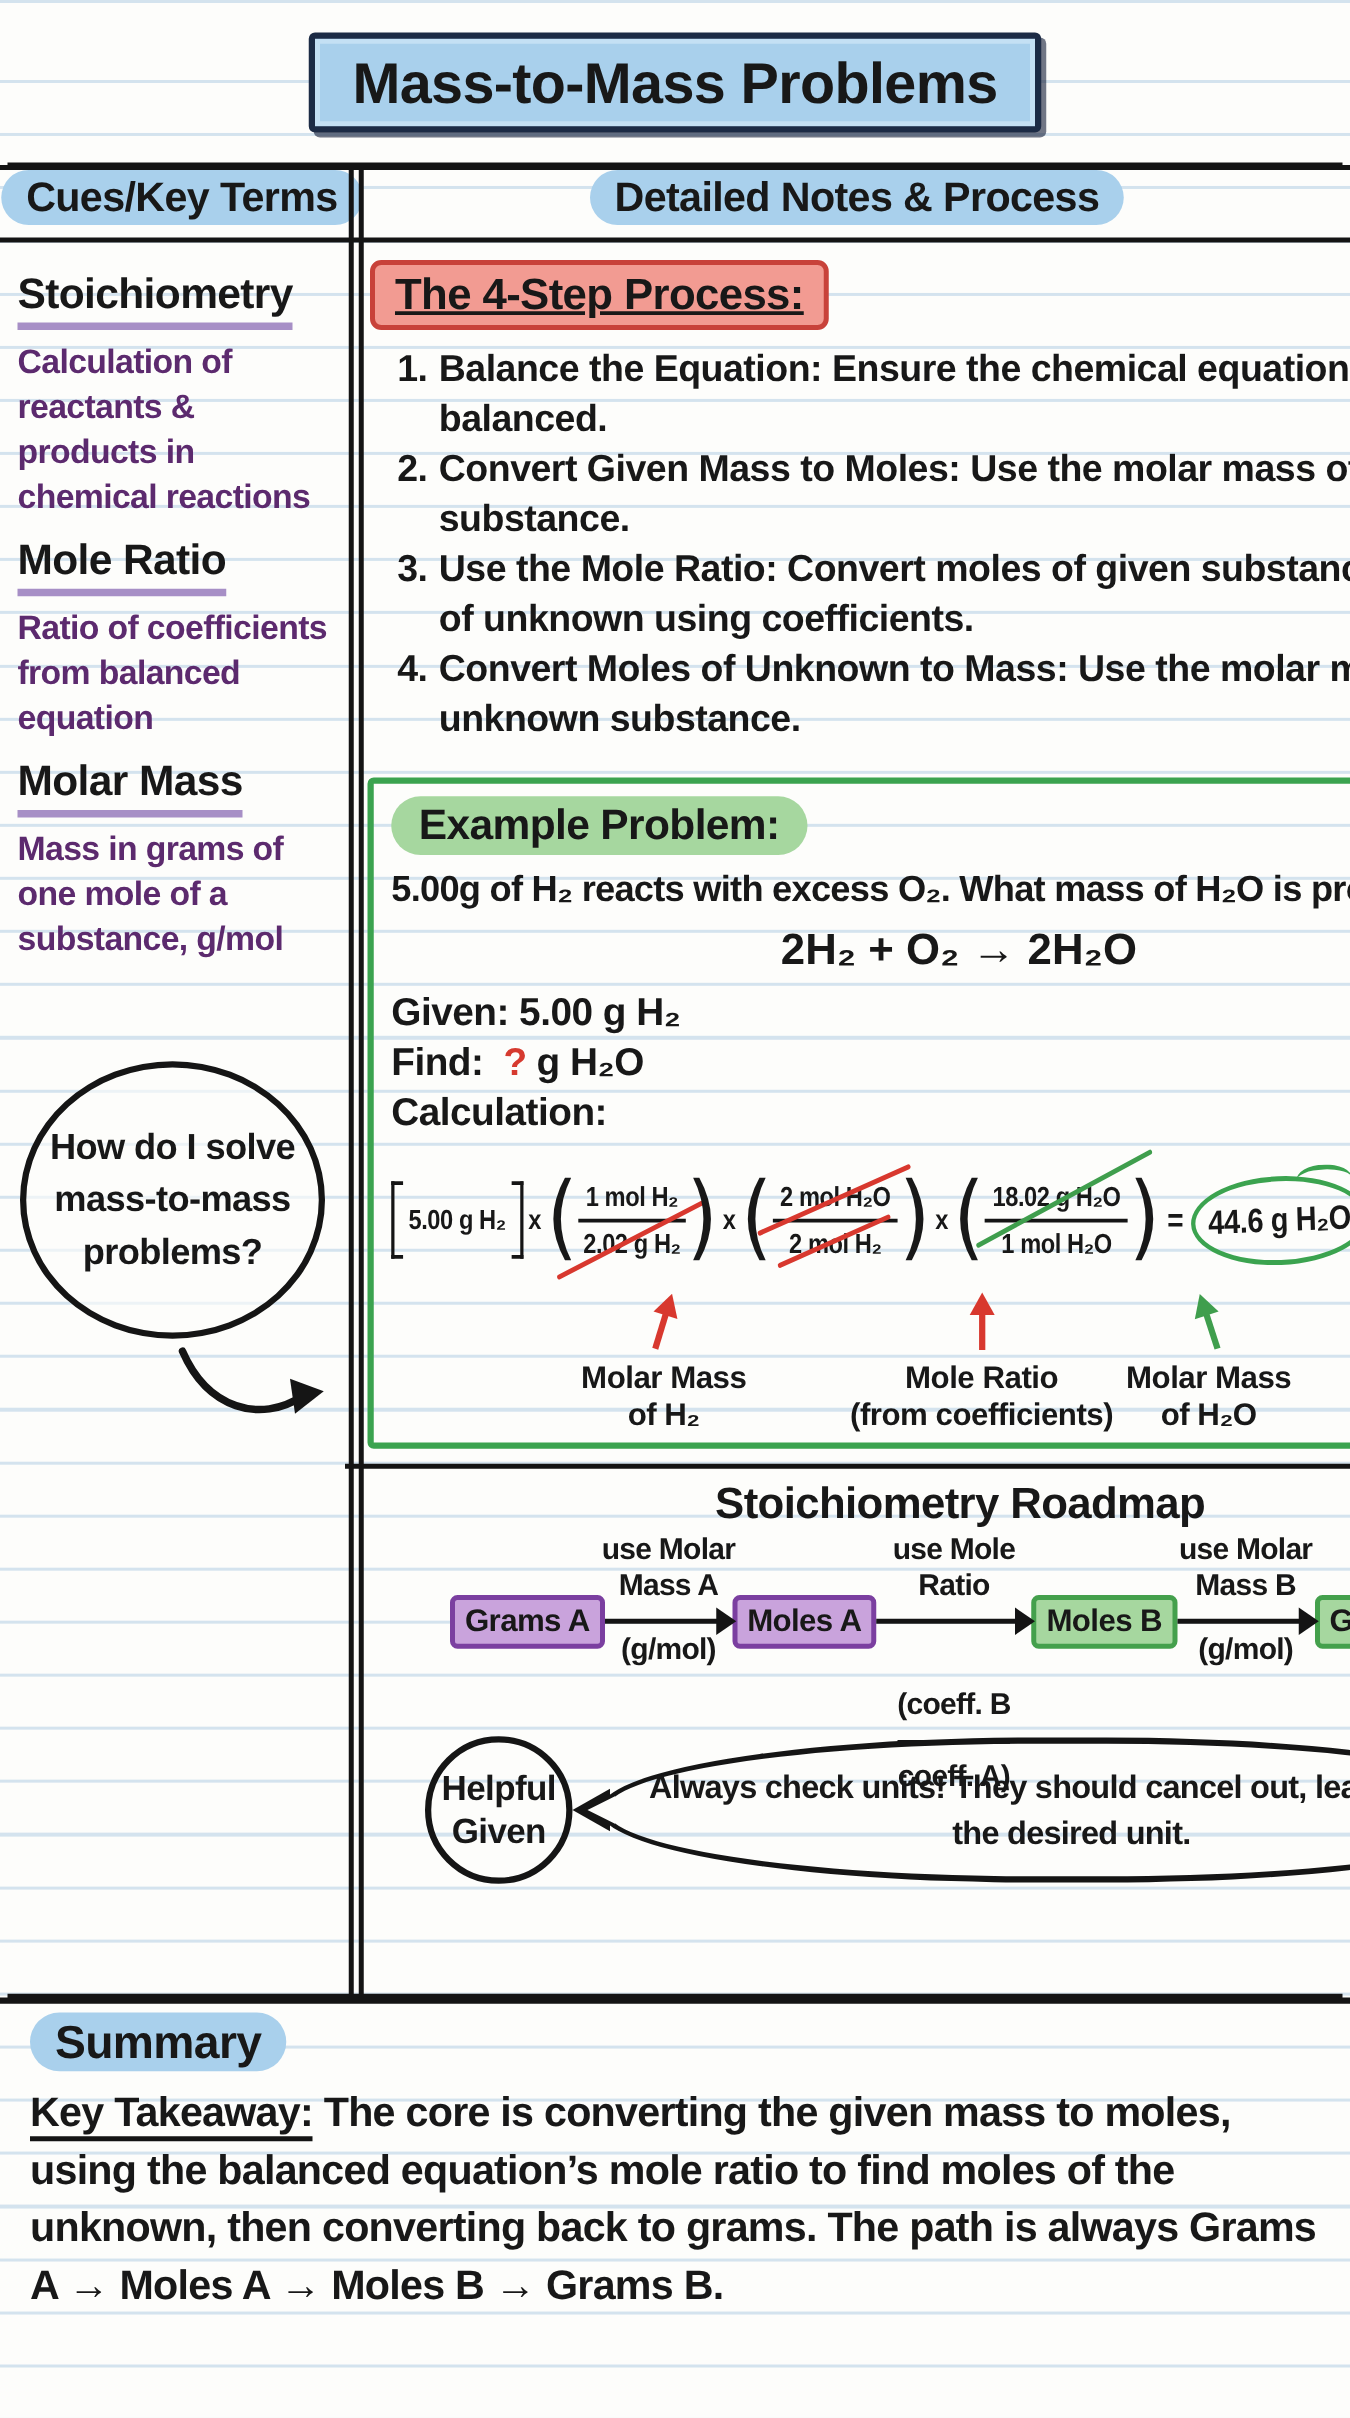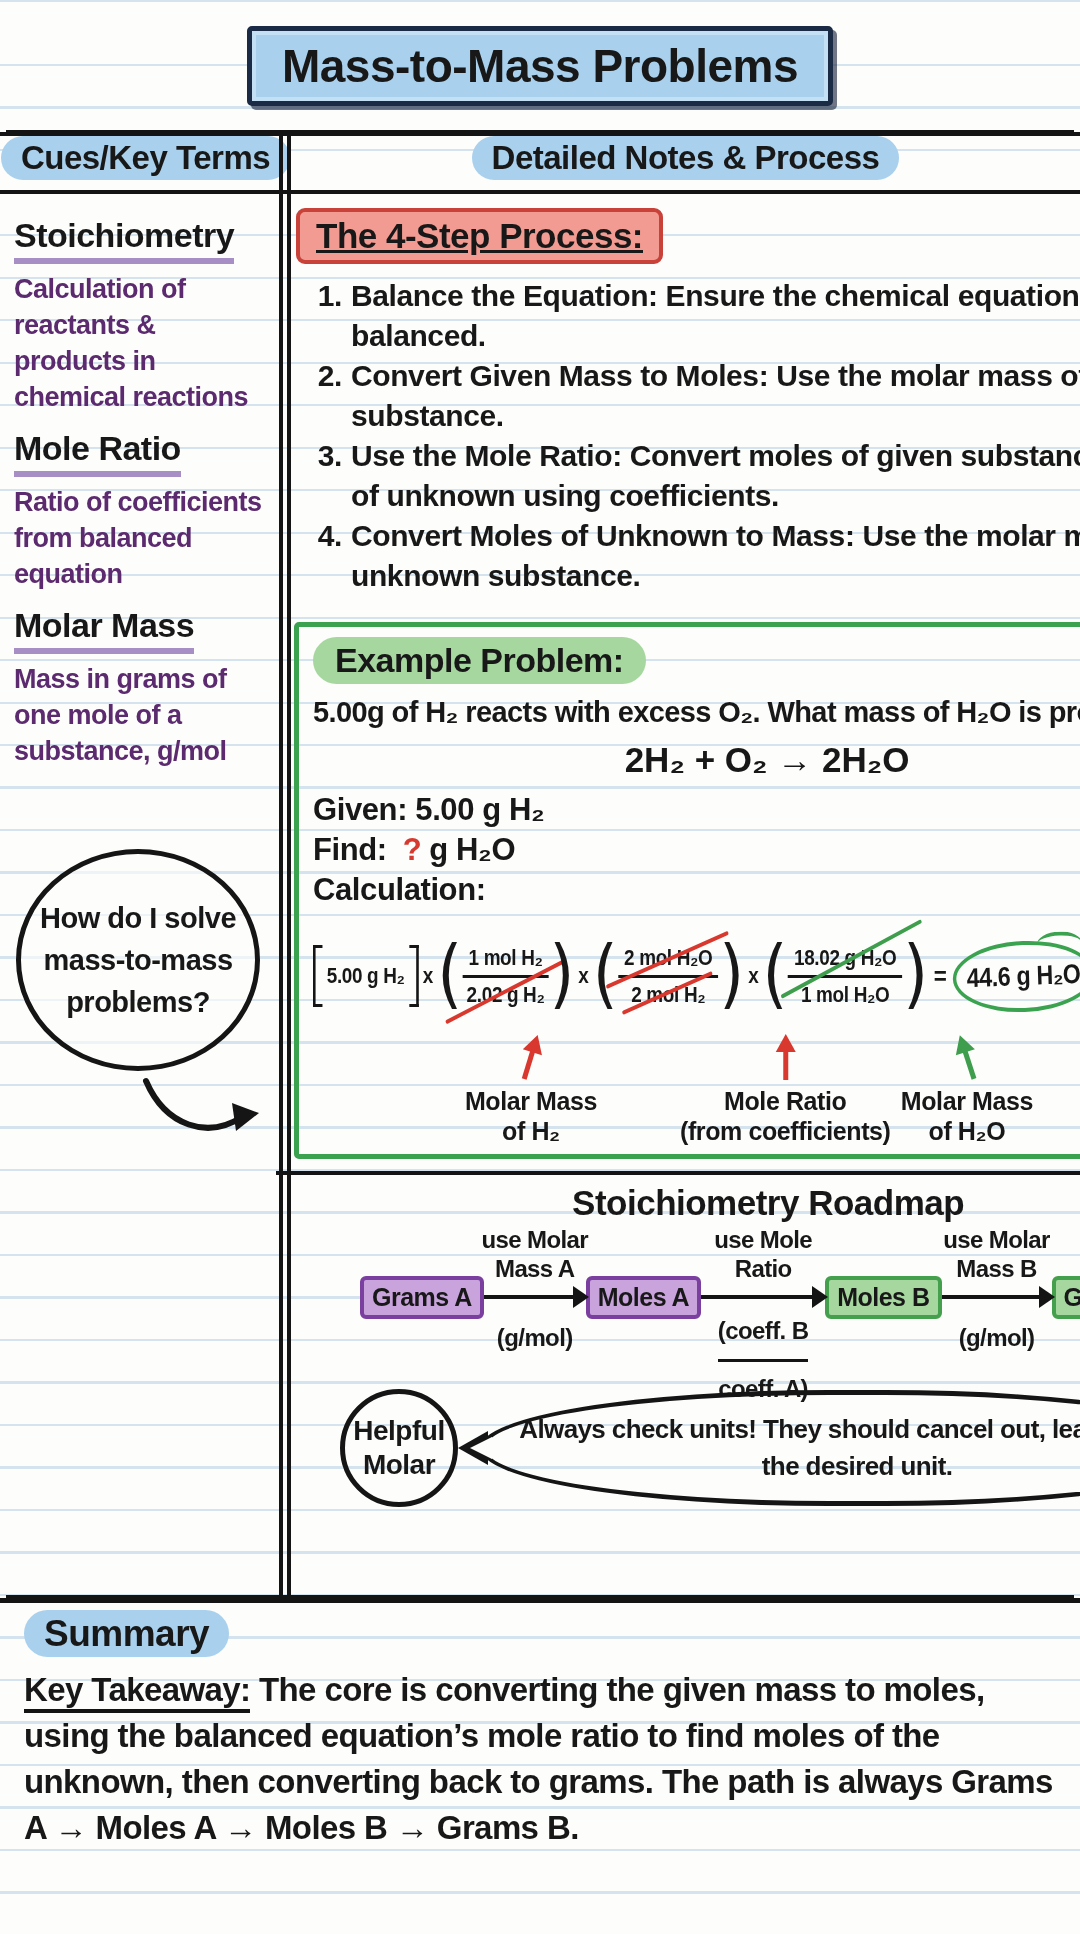--- a/index.html
+++ b/index.html
@@ -132,21 +132,21 @@
   .flow { display:flex; align-items:center; justify-content:center; margin-top:2px; }
   .node {
     border:4px solid; border-radius:6px; padding:3px 8px;
     font-size:25px; letter-spacing:-0.5px; white-space:nowrap; flex:none;
   }
   .node[data-color="purple"] { background:#c9a3dc; border-color:#7b3fa0; }
   .node[data-color="green"]  { background:#a6d79f; border-color:#44a04c; }
   .acol { display:flex; flex-direction:column; align-items:center; flex:none; }
   .acol-1 { width:102px; } .acol-2 { width:124px; } .acol-3 { width:110px; }
   .acol .above { height:70px; display:flex; flex-direction:column; align-items:center; padding-bottom:5px; }
-  .acol .below { height:70px; padding-top:6px; display:flex; flex-direction:column; align-items:center;justify-content:center; }
+  .acol .below { height:70px; padding-top:6px; display:flex; flex-direction:column; align-items:center; }
   .rm-label { font-size:24px; letter-spacing:-0.6px; line-height:29px; white-space:nowrap; }
   .shaft { position:relative; height:4px; background:#141414; align-self:stretch; }
   .shaft::after {
     content:""; position:absolute; right:-3px; top:-9px;
     border-left:16px solid #141414; border-top:11px solid transparent; border-bottom:11px solid transparent;
   }
   .cfrac-top { border-bottom:3px solid #141414; padding-bottom:14px;margin-top:44px; }
   .cfrac-bot { padding-top:12px; }
 
   
@@ -361,21 +361,21 @@
                 <div class="rm-label">(g/mol)</div>
               </div>
           </div>
           <div class="node" data-color="green">Grams B</div>
         </div>
 
         
         <div class="hint">
           <div class="hint-badge">
             <div>Helpful</div>
-            <div>Molar</div>
+            <div>Given</div>
           </div>
           <div class="hint-bubble">Always check units! They should cancel out, leaving only the desired unit.</div>
         </div>
 
       </div>
     </div>
   </div>
 
   <div class="summary">
     <span class="pill" style="font-size:37px;">Summary</span>

